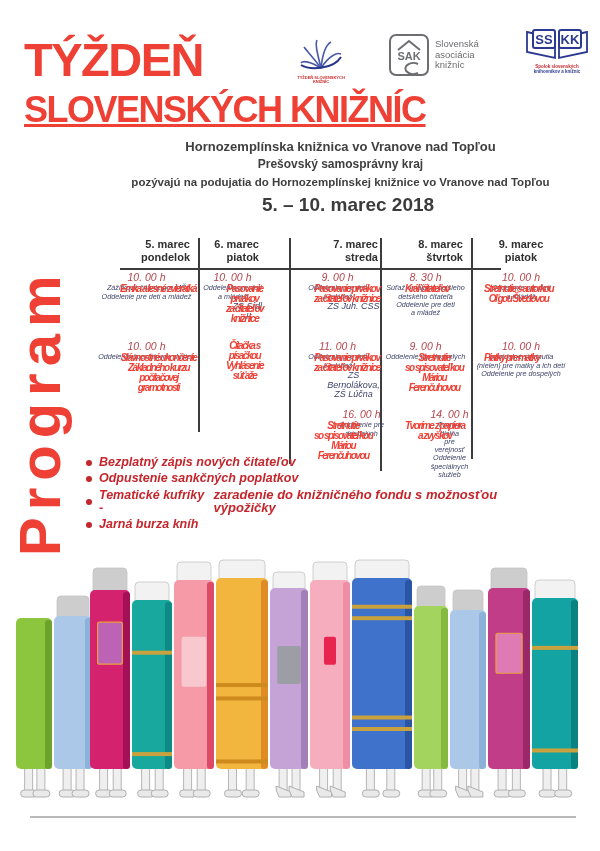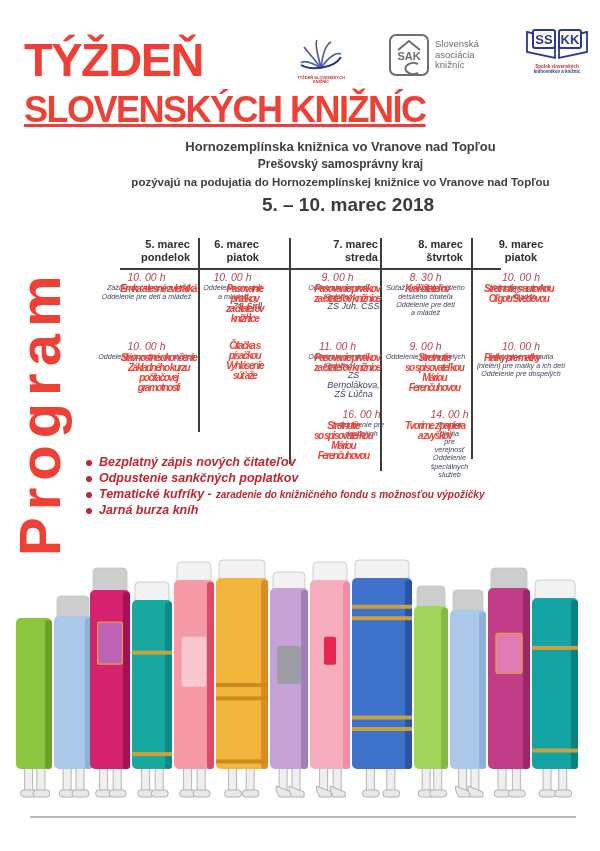--- a/index.html
+++ b/index.html
@@ -55,21 +55,21 @@
   .r1{top:37px;} .r2{top:106px;} .r3{top:174px;padding-left:48px;}
   .ev .time{display:block; color:#b5454e; font-size:10.5px; margin-bottom:1px;}
   .ev .title{display:block; font-size:10px; white-space:pre-line;}
   .ev .sub{display:block; font-size:7.2px; line-height:1.15; white-space:pre-line; margin-top:1px;}
   .ev .school{display:block; font-size:9px; white-space:pre-line; margin-top:1px;padding-left:32px;}
   
   .highlights{position:absolute; left:86px; top:456px; width:470px;}
   .hl{display:flex; align-items:baseline; margin-bottom:3px;
     color:#c3262c; font-weight:bold; font-style:italic; font-size:12.5px; line-height:13px;}
   .hl .dot{width:6px; height:6px; border-radius:50%; background:#c3262c; margin-right:7px; flex:0 0 6px; align-self:center;}
-  .hl .note{font-size:10px; margin-left:4px;}
+  .hl .note{font-size:13px; margin-left:4px;}
   .hl .note:empty{display:none;}
   
   .books-wrap{position:absolute; left:0; top:556px; width:600px; height:248px;}
   .bottom-rule{position:absolute; left:30px; top:816px; width:546px; height:2px; background:#b9b9b9;}
   
   .mono-stroke{stroke:#6d6e71; fill:none; stroke-width:2;}
 </style>
 </head>
 <body>
 

